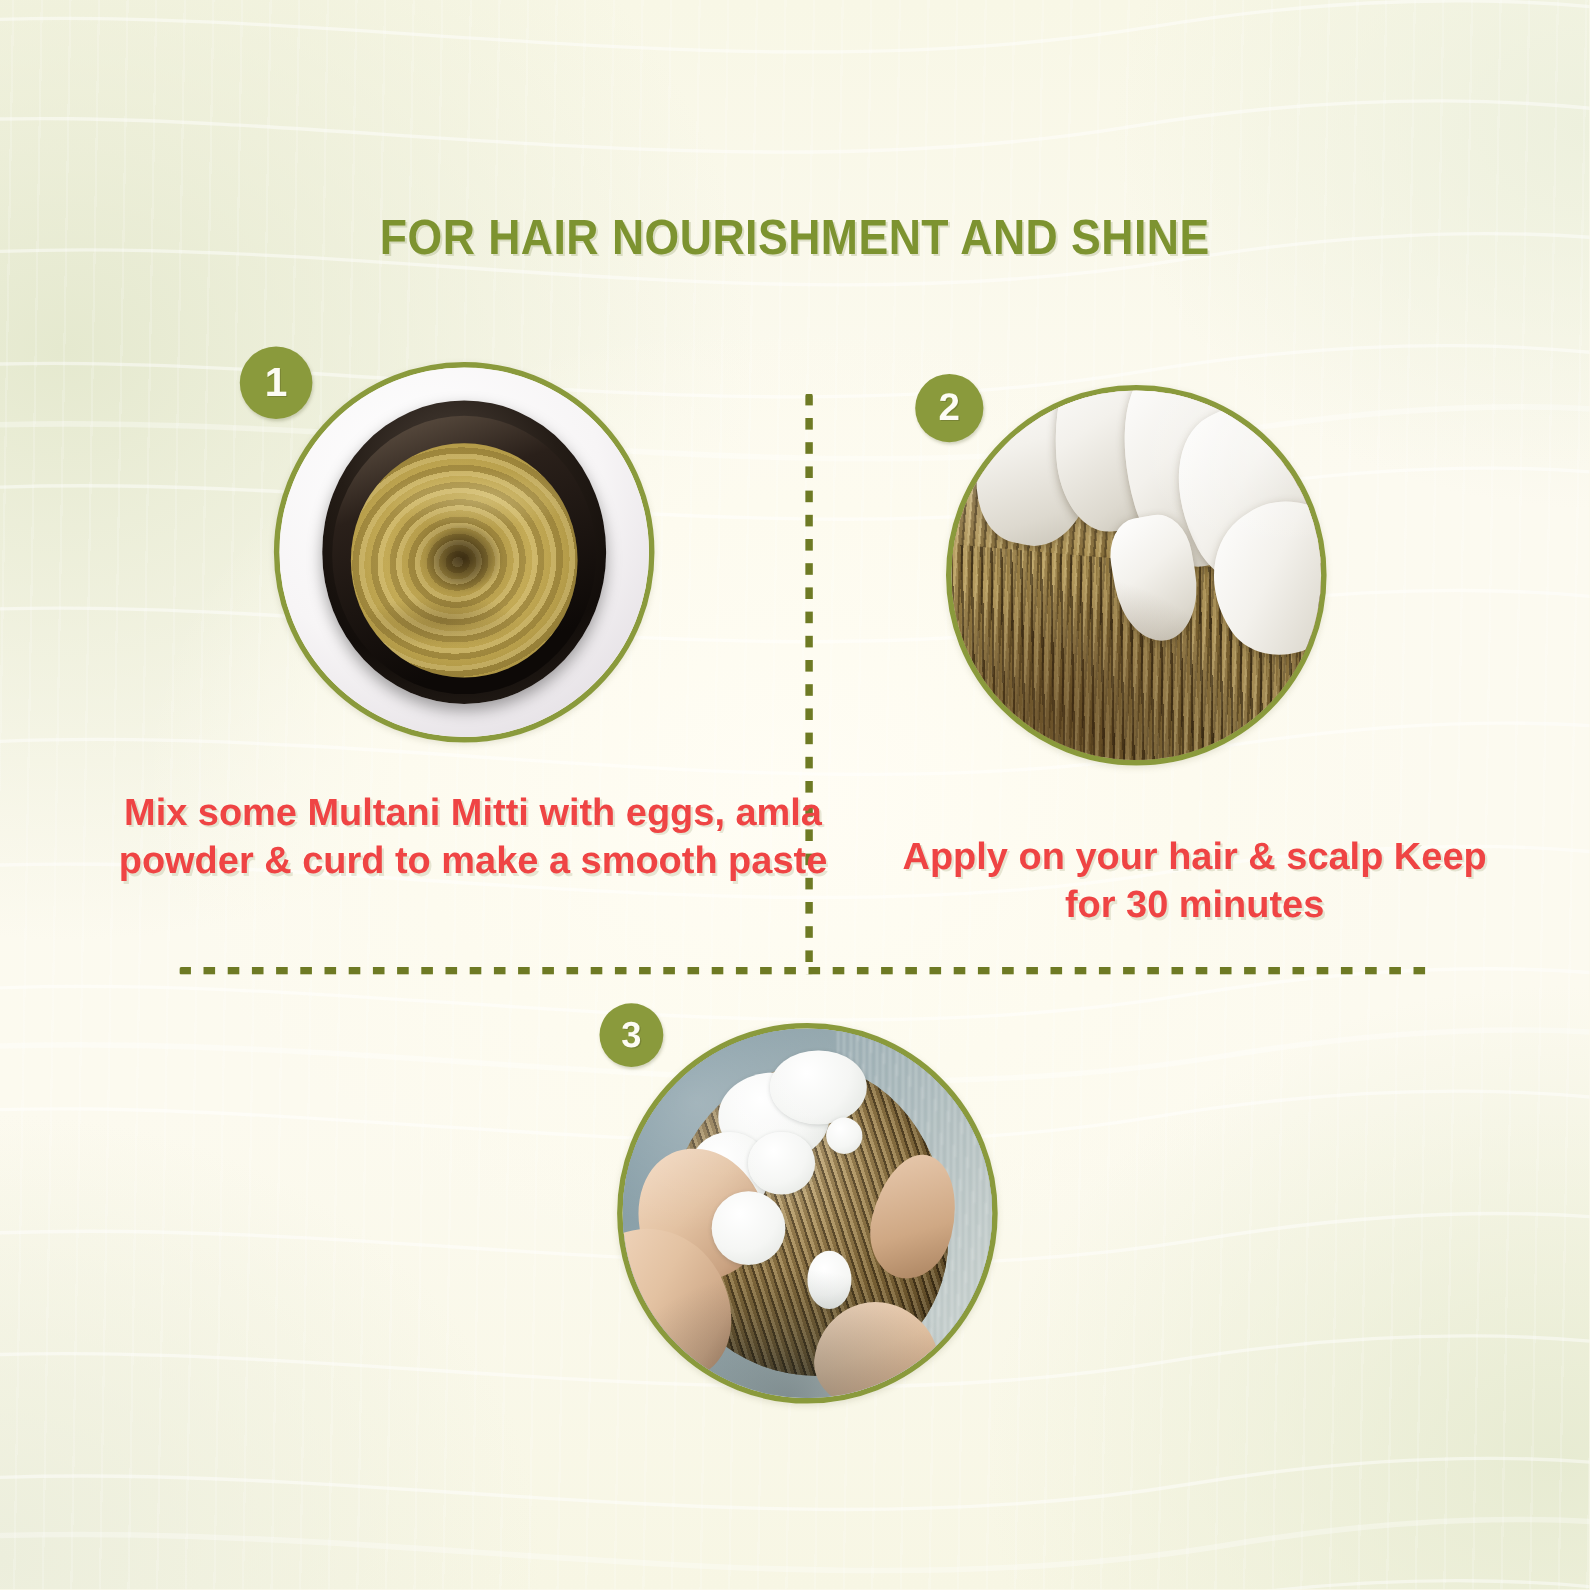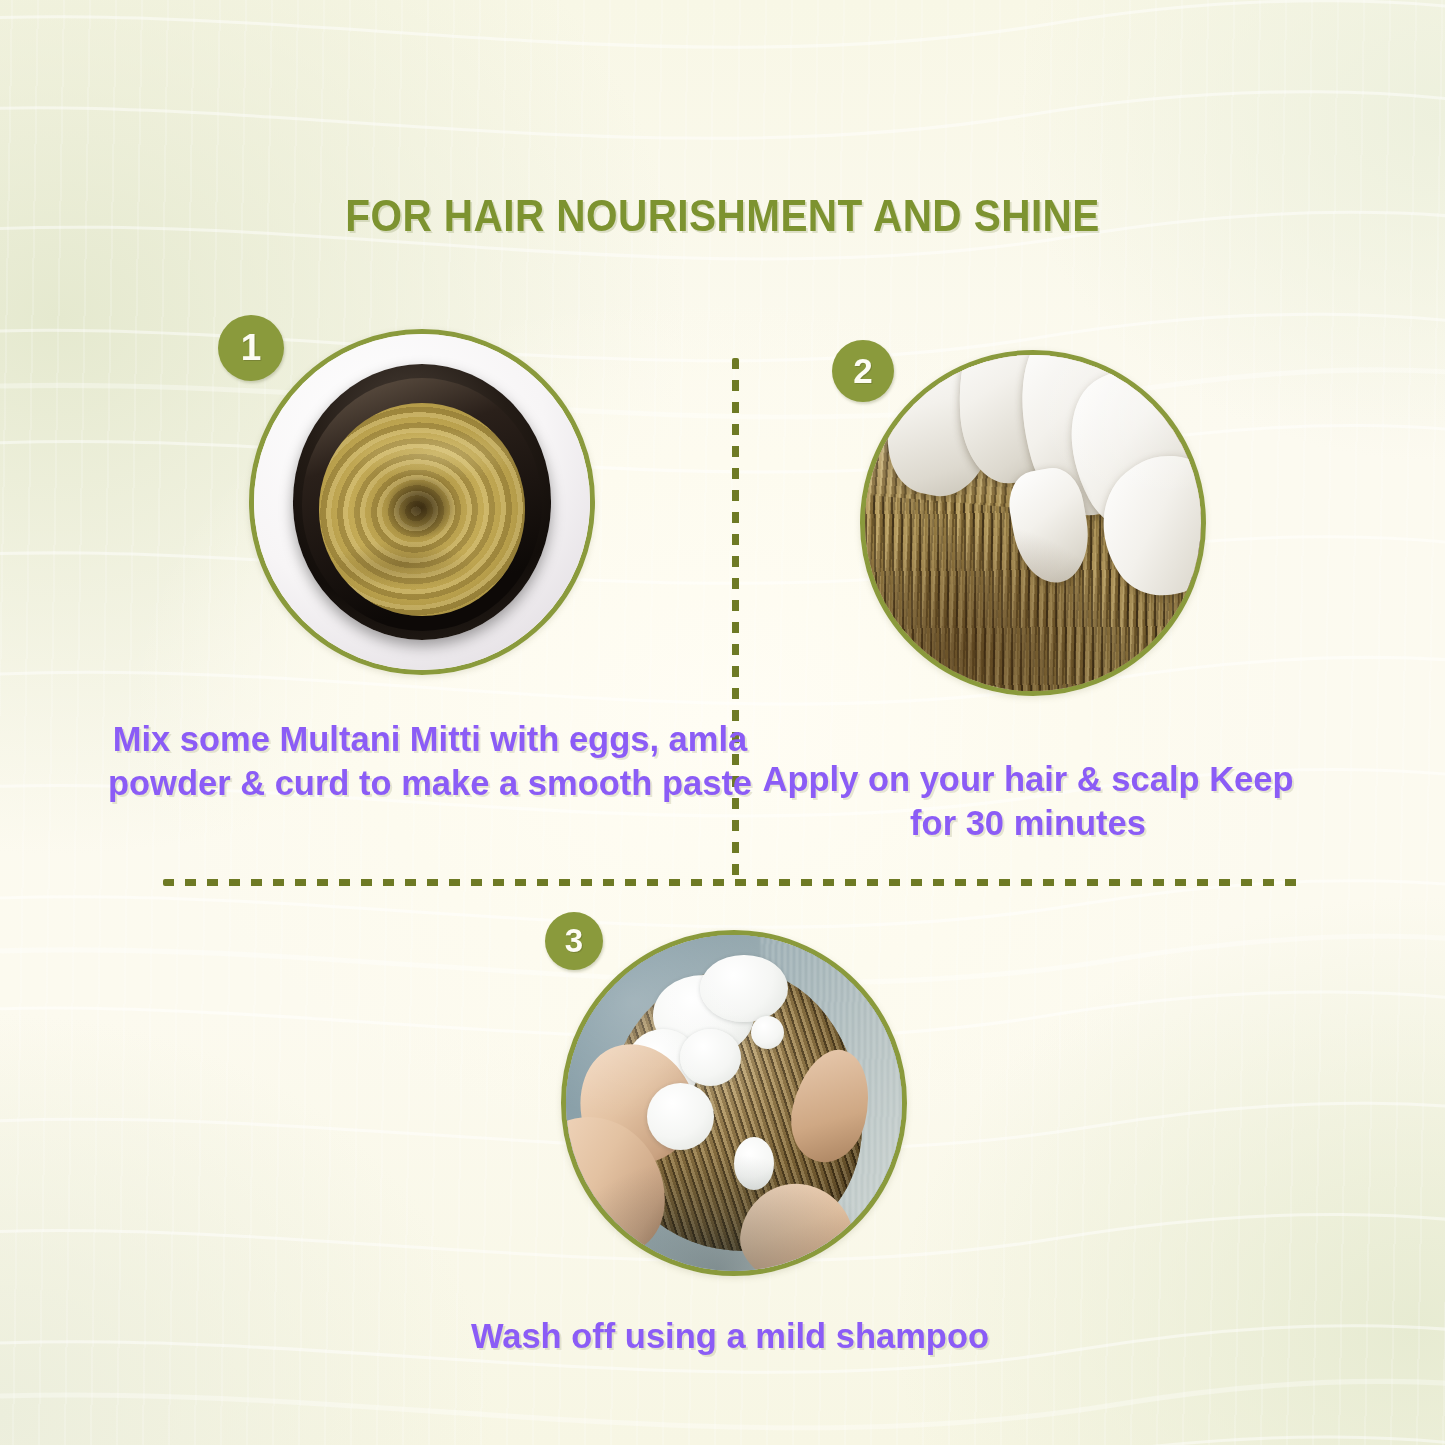--- a/index.html
+++ b/index.html
@@ -147,36 +147,36 @@
     justify-content: center;
     font-weight: 700;
     z-index: 5;
     box-shadow: 1px 2px 3px rgba(110,115,70,.3);
     text-shadow: 1px 1px 0 rgba(85,92,40,.35);
   }
 
   .caption {
     position: absolute;
     text-align: center;
-    color: #8b5cf6;
+    color: #ef4444;
     font-weight: 700;
     line-height: 1.27;
     text-shadow: 2px 2px 0 rgba(120,130,70,.18);
   }
 
   
   #step1 { left: 0; top: 0; }
   #step1 .photo { left: 249px; top: 329px; width: 346px; height: 346px; }
   #step1 .badge { left: 218px; top: 315px; width: 66px; height: 66px; font-size: 37px; }
   #step1 .caption { left: 100px; top: 718px; width: 660px; font-size: 34.5px; }
 
   
   #step2 .photo { left: 860px; top: 350px; width: 346px; height: 346px; }
   #step2 .badge { left: 832px; top: 340px; width: 62px; height: 62px; font-size: 35px; }
-  #step2 .caption { left: 748px; top: 758px; width: 560px; font-size: 34.5px; }
+  #step2 .caption { left: 806px; top: 758px; width: 560px; font-size: 34.5px; }
 
   
   #step3 .photo { left: 561px; top: 930px; width: 346px; height: 346px; }
   #step3 .badge { left: 545px; top: 912px; width: 58px; height: 58px; font-size: 33px; }
   #step3 .caption { left: 460px; top: 1315px; width: 540px; font-size: 34.5px; }
 
   
   .plate {
     position: absolute;
     inset: 0;
@@ -430,14 +430,13 @@
       <div class="hand h2"></div>
       <div class="foam f4"></div>
       <div class="foam f5"></div>
       <div class="foam f6"></div>
       <div class="foam f7"></div>
       <div class="hand h3"></div>
       <div class="sh-shade"></div>
     </div>
   </div>
 
-  <p class="caption">Wash off using a mild shampoo</p>
 </section>
 
 </body></html>

